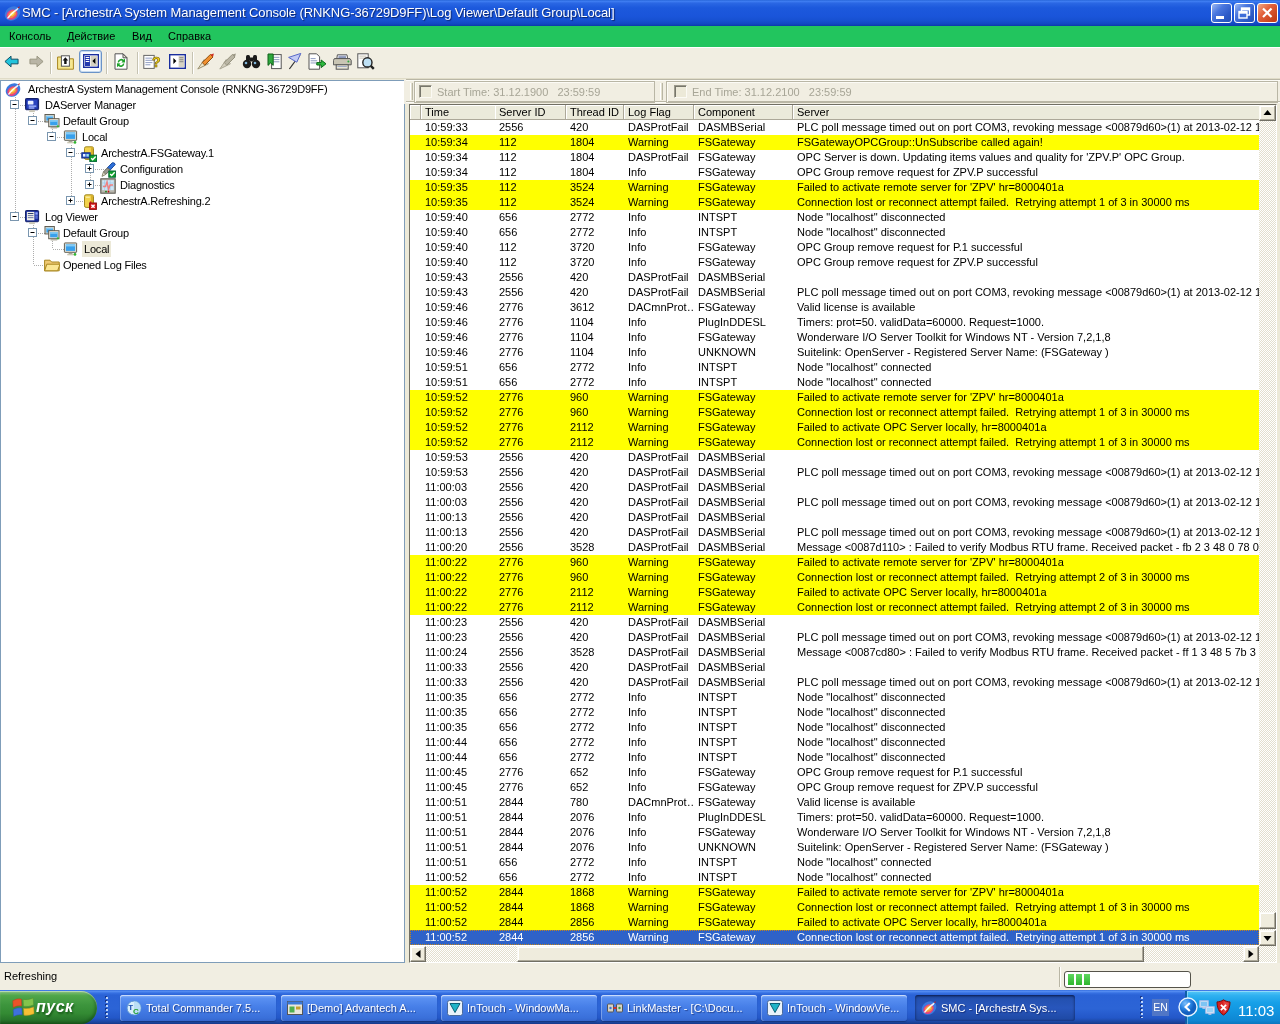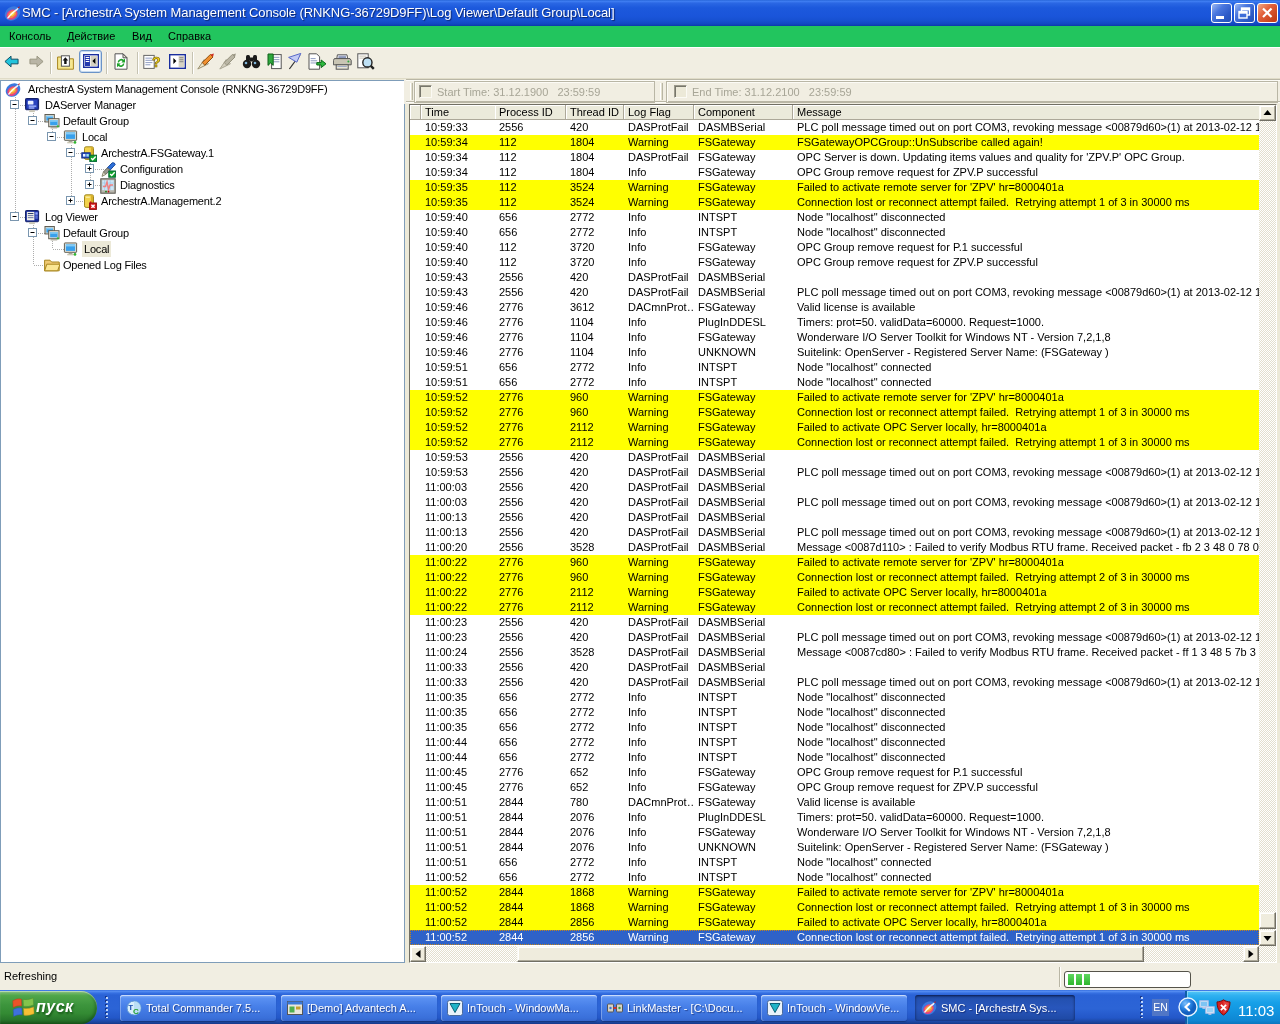--- a/index.html
+++ b/index.html
@@ -314,21 +314,21 @@
     </svg></div>
 <div class="a trow" style="left:120px;top:177px">Diagnostics</div>
 <div class="a" style="left:81px;top:194px;line-height:0"><svg width="16" height="16" viewBox="0 0 16 16">
       <rect x="3.5" y="0.8" width="9" height="12.6" rx="1.6" fill="#F2D24C" stroke="#A08820"></rect>
       <rect x="10" y="1.2" width="2" height="11.8" fill="#D8B02C"></rect>
       <rect x="4.8" y="2.6" width="4" height="1.2" fill="#FBF0B0"></rect>
       <circle cx="9.6" cy="8.2" r="0.9" fill="#E02020"></circle>
       <rect x="8.6" y="9" width="6.8" height="6.4" fill="#D81818" stroke="#901010"></rect>
       <path d="M10.4 10.8 l3.2 3 M13.6 10.8 l-3.2 3" stroke="#fff" stroke-width="1.5"></path>
     </svg></div>
-<div class="a trow" style="left:101px;top:193px">ArchestrA.Management.2</div>
+<div class="a trow" style="left:101px;top:193px">ArchestrA.Refreshing.2</div>
 <div class="a" style="left:25px;top:210px;line-height:0"><svg width="15" height="15" viewBox="0 0 16 16">
       <rect x="0.5" y="0.5" width="14" height="12" rx="1" fill="#1A2E9E" stroke="#0A1860"></rect>
       <rect x="2" y="2" width="8" height="9" fill="#F2F1E8"></rect>
       <rect x="3" y="3.2" width="6" height="1.1" fill="#30406E"></rect>
       <rect x="3" y="5.4" width="6" height="1.1" fill="#6E7CA8"></rect>
       <rect x="3" y="7.6" width="6" height="1.1" fill="#6E7CA8"></rect>
       <rect x="11" y="2.4" width="2.6" height="2.6" fill="#8FA4FF"></rect>
       <rect x="11" y="6" width="2.6" height="1" fill="#8FA4FF"></rect>
       <rect x="11" y="8" width="2.6" height="1" fill="#8FA4FF"></rect>
       <rect x="4.5" y="13" width="6" height="2" fill="#C9C6B4"></rect>
@@ -372,33 +372,33 @@
 <div class="a gtx" style="left:692px;top:86px">End Time: 31.12.2100&nbsp;&nbsp; 23:59:59</div>
 <div class="a" id="rpanel">
 <div class="a" id="hdr">
 <div class="hc" style="left:0px;width:11px">
         <i style="left:0"></i>
       </div>
 <div class="hc" style="left:11px;width:97px">
         <i style="left:0">Time</i>
       </div>
 <div class="hc" style="left:85px;width:71px">
-        <i style="left:0">Process ID</i>
+        <i style="left:0">Server ID</i>
       </div>
 <div class="hc" style="left:156px;width:58px">
         <i style="left:0">Thread ID</i>
       </div>
 <div class="hc" style="left:214px;width:70px">
         <i style="left:0">Log Flag</i>
       </div>
 <div class="hc" style="left:284px;width:99px">
         <i style="left:0">Component</i>
       </div>
 <div class="hc" style="left:383px;width:467px">
-        <i style="left:0">Message</i>
+        <i style="left:0">Server</i>
       </div>
 </div>
 <div class="a" id="rows">
 <div class="r " style="top:0px">
         <i class="c0">10:59:33</i>
         <i class="c1">2556</i>
         <i class="c2">420</i>
         <i class="c3">DASProtFail</i>
         <i class="c4">DASMBSerial</i>
         <i class="c5">PLC poll message timed out on port COM3, revoking message &lt;00879d60&gt;(1) at 2013-02-12 10:59:33.296</i>

